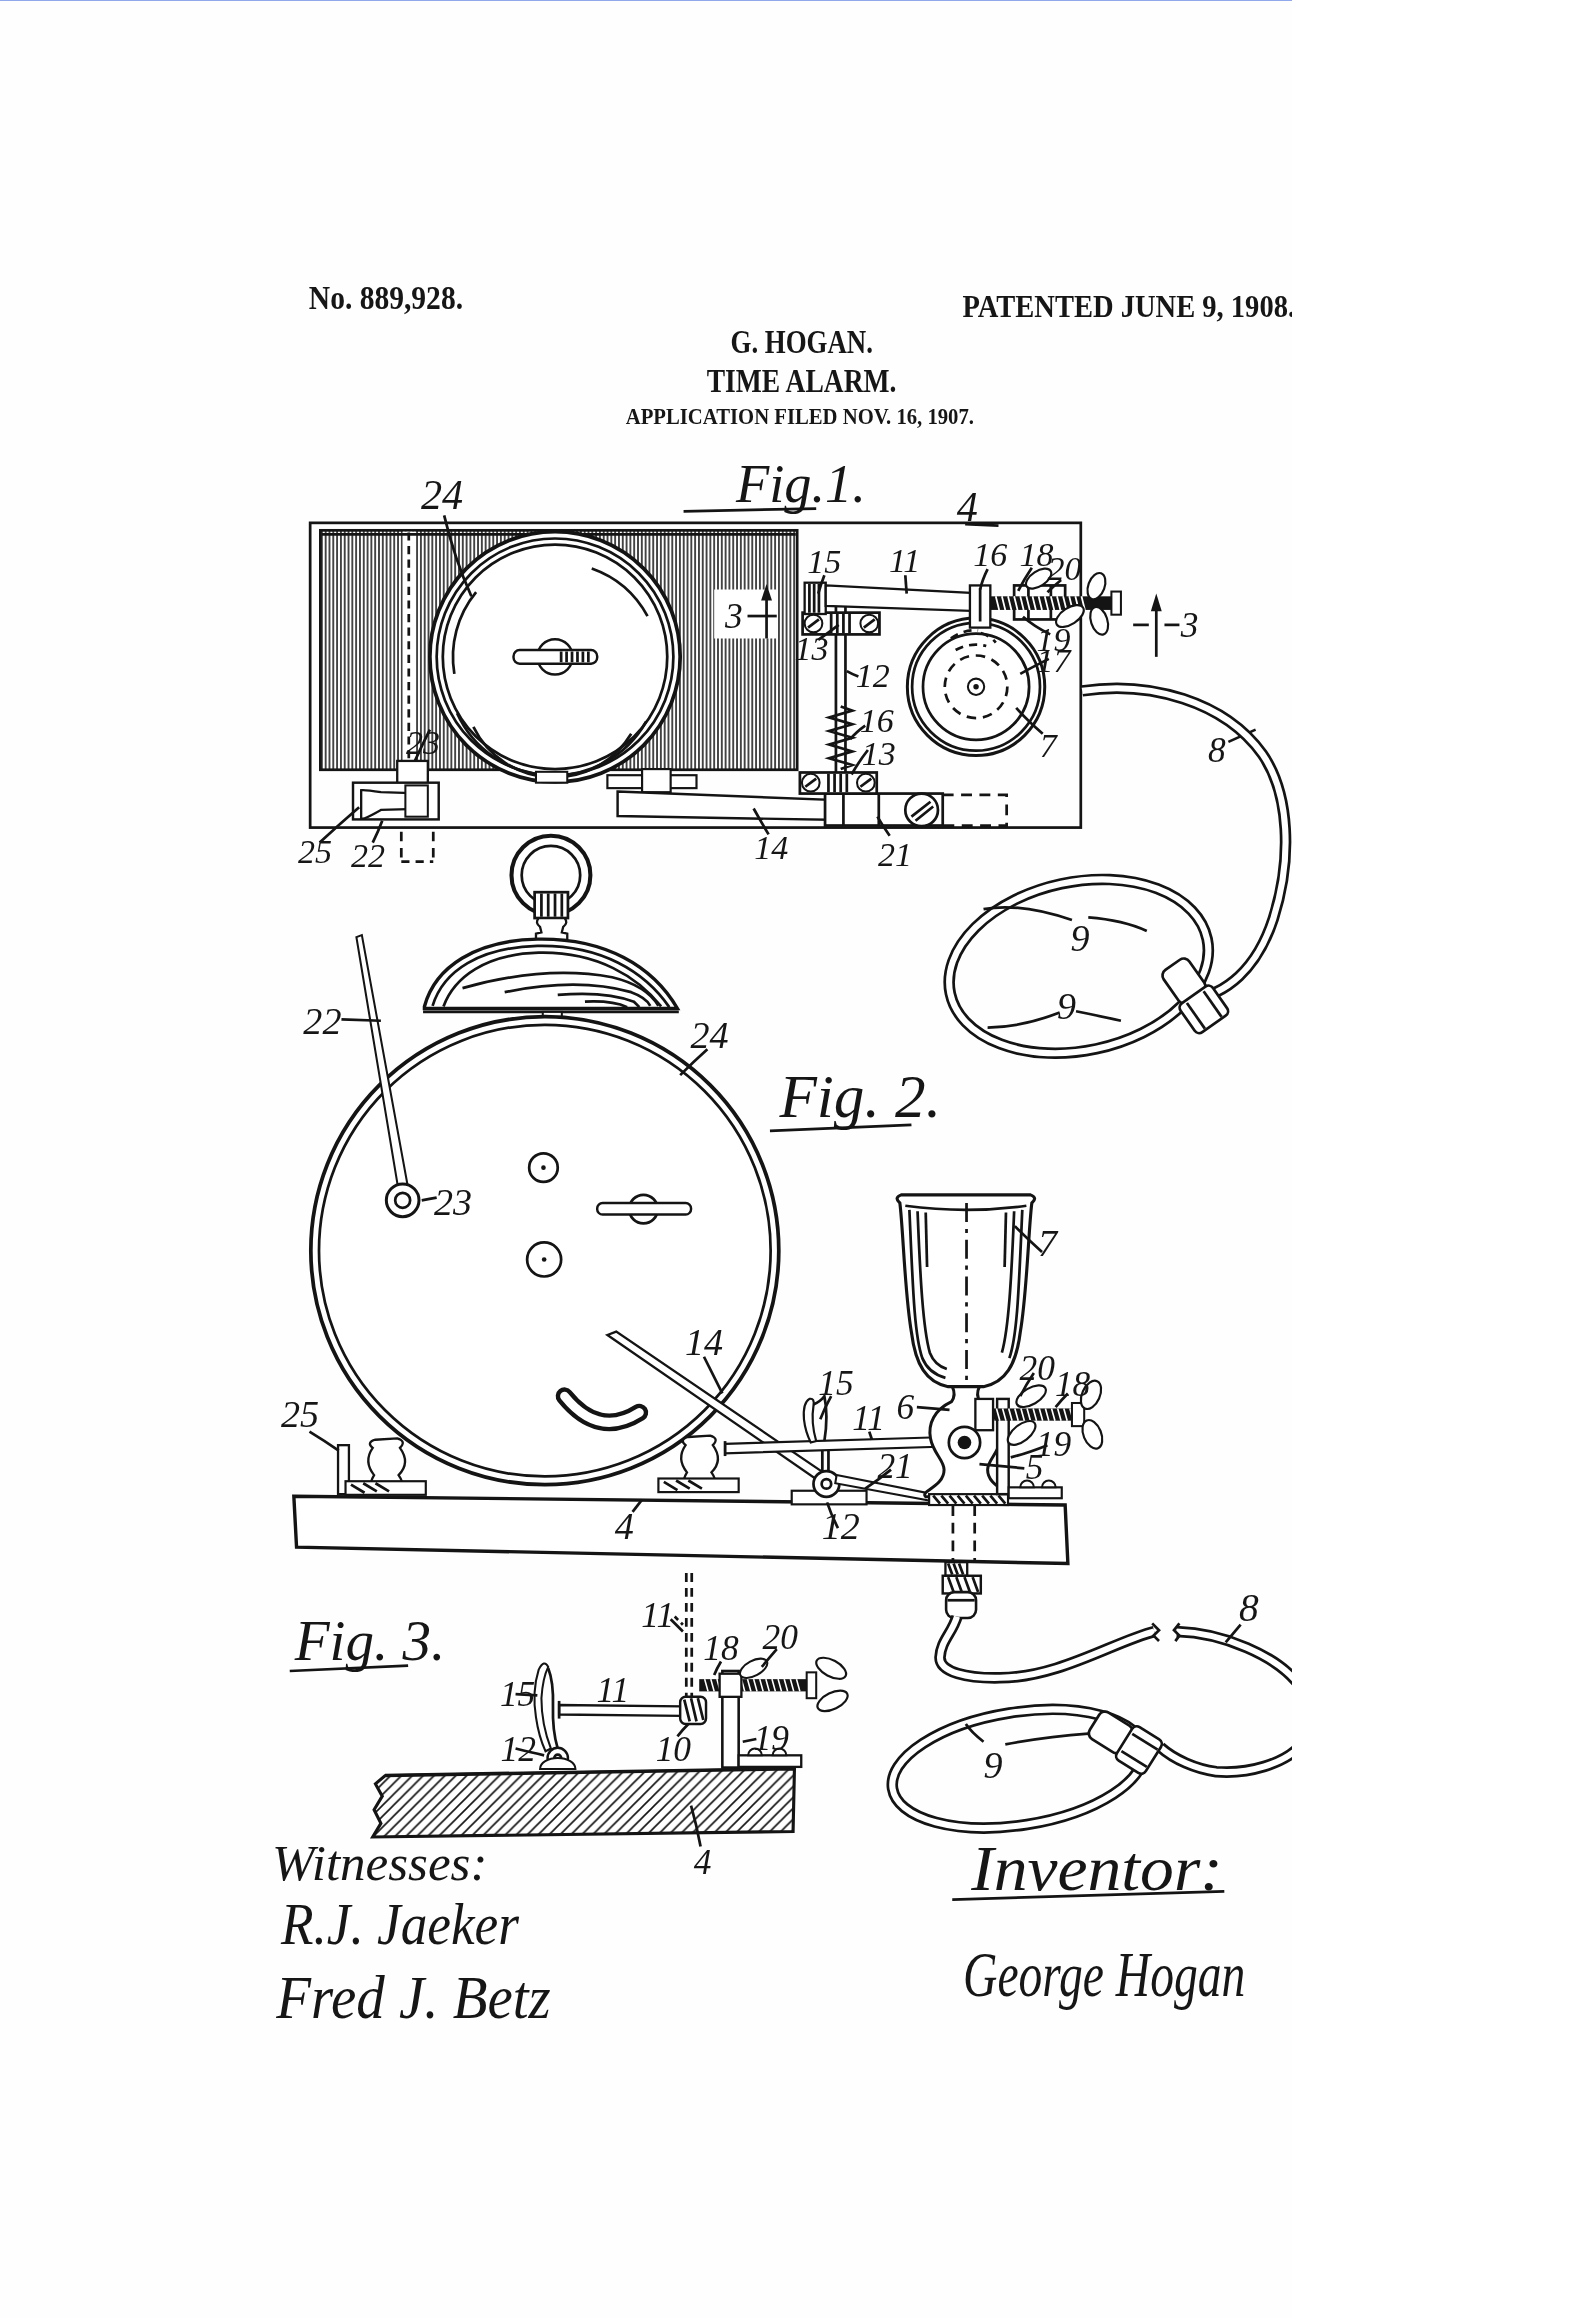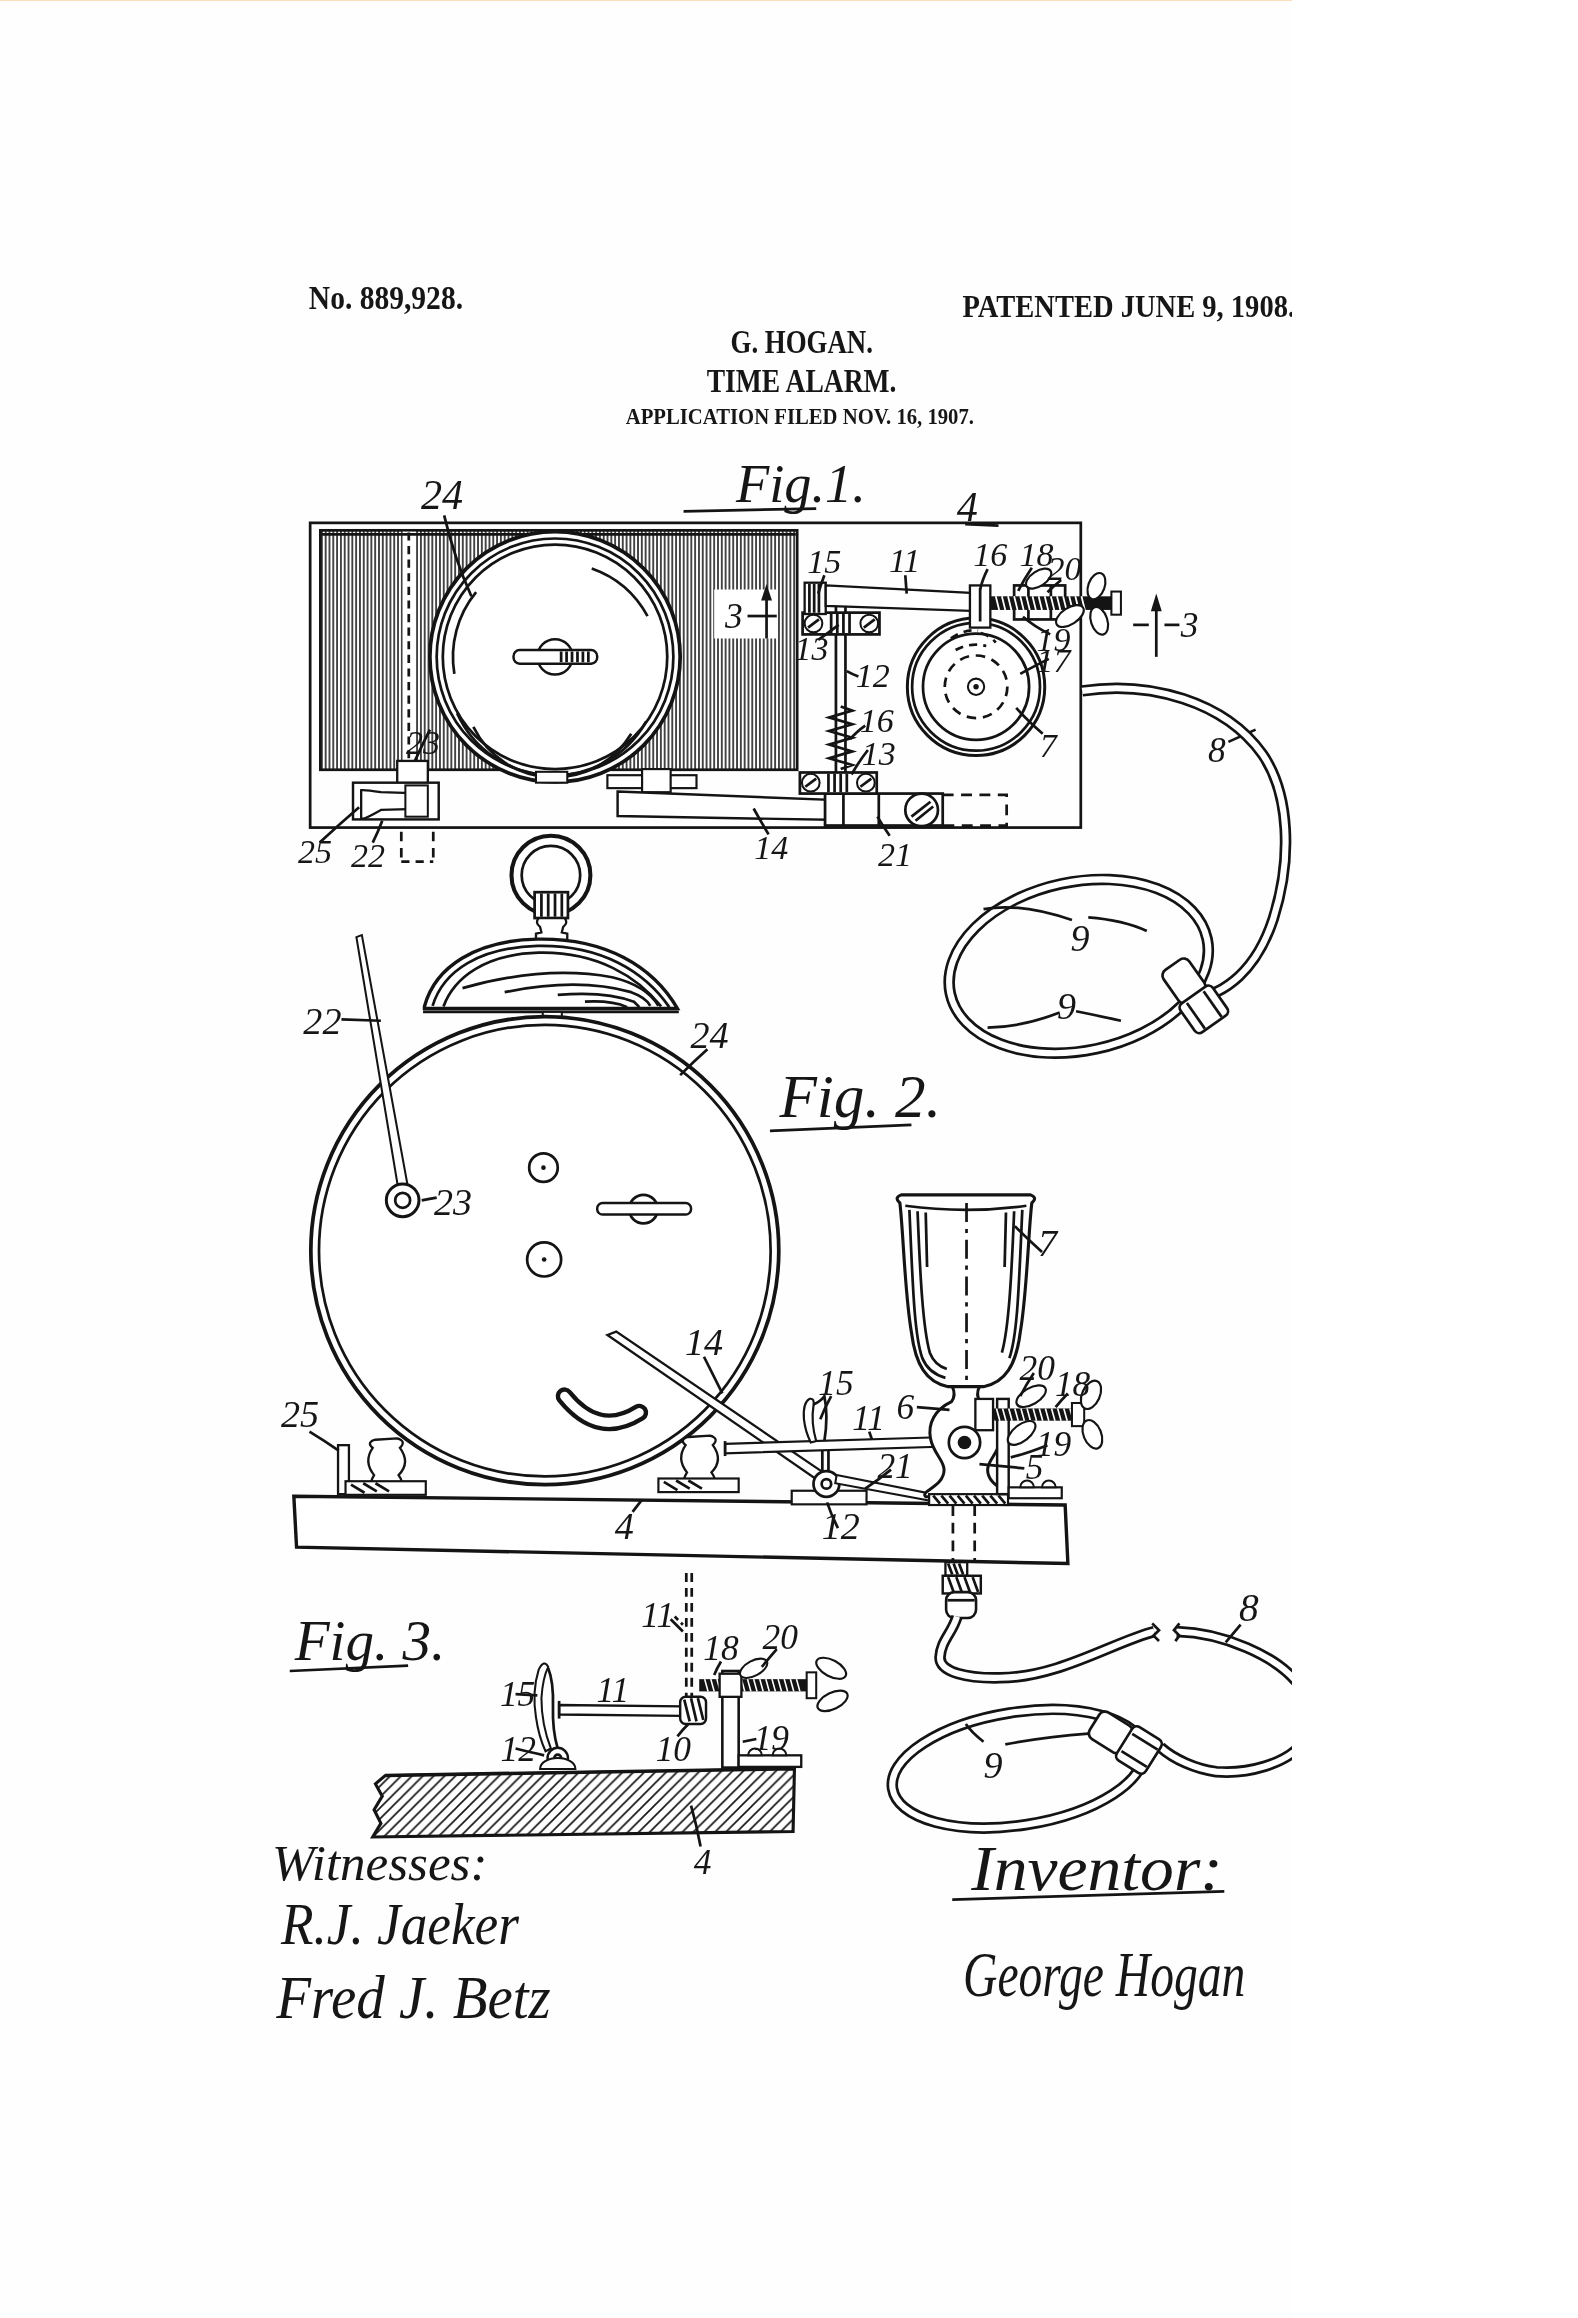--- a/index.html
+++ b/index.html
@@ -1,15 +1,15 @@
 <!DOCTYPE html>
 <html style="font-size:11px"><head><meta charset="utf-8">
 <style>
 html,body{margin:0;padding:0;background:#fff}
-#page{position:relative;width:1292px;height:2319px;background:#fdba74;overflow:hidden}
+#page{position:relative;width:1292px;height:2319px;background:#1d4ed8;overflow:hidden}
 svg{position:absolute;top:0;left:0}
 .k{stroke:#141414;fill:none;stroke-width:4}
 .w{stroke:#141414;fill:#fff}
 text{fill:#161616}
 .hdr{font-family:"Liberation Serif",serif;font-weight:bold}
 .lbl{font-family:"Liberation Serif",serif;font-style:italic}
 </style></head>
 <body>
 <div id="page">
 <svg width="1578" height="2319" viewBox="0 0 2320 3408">

